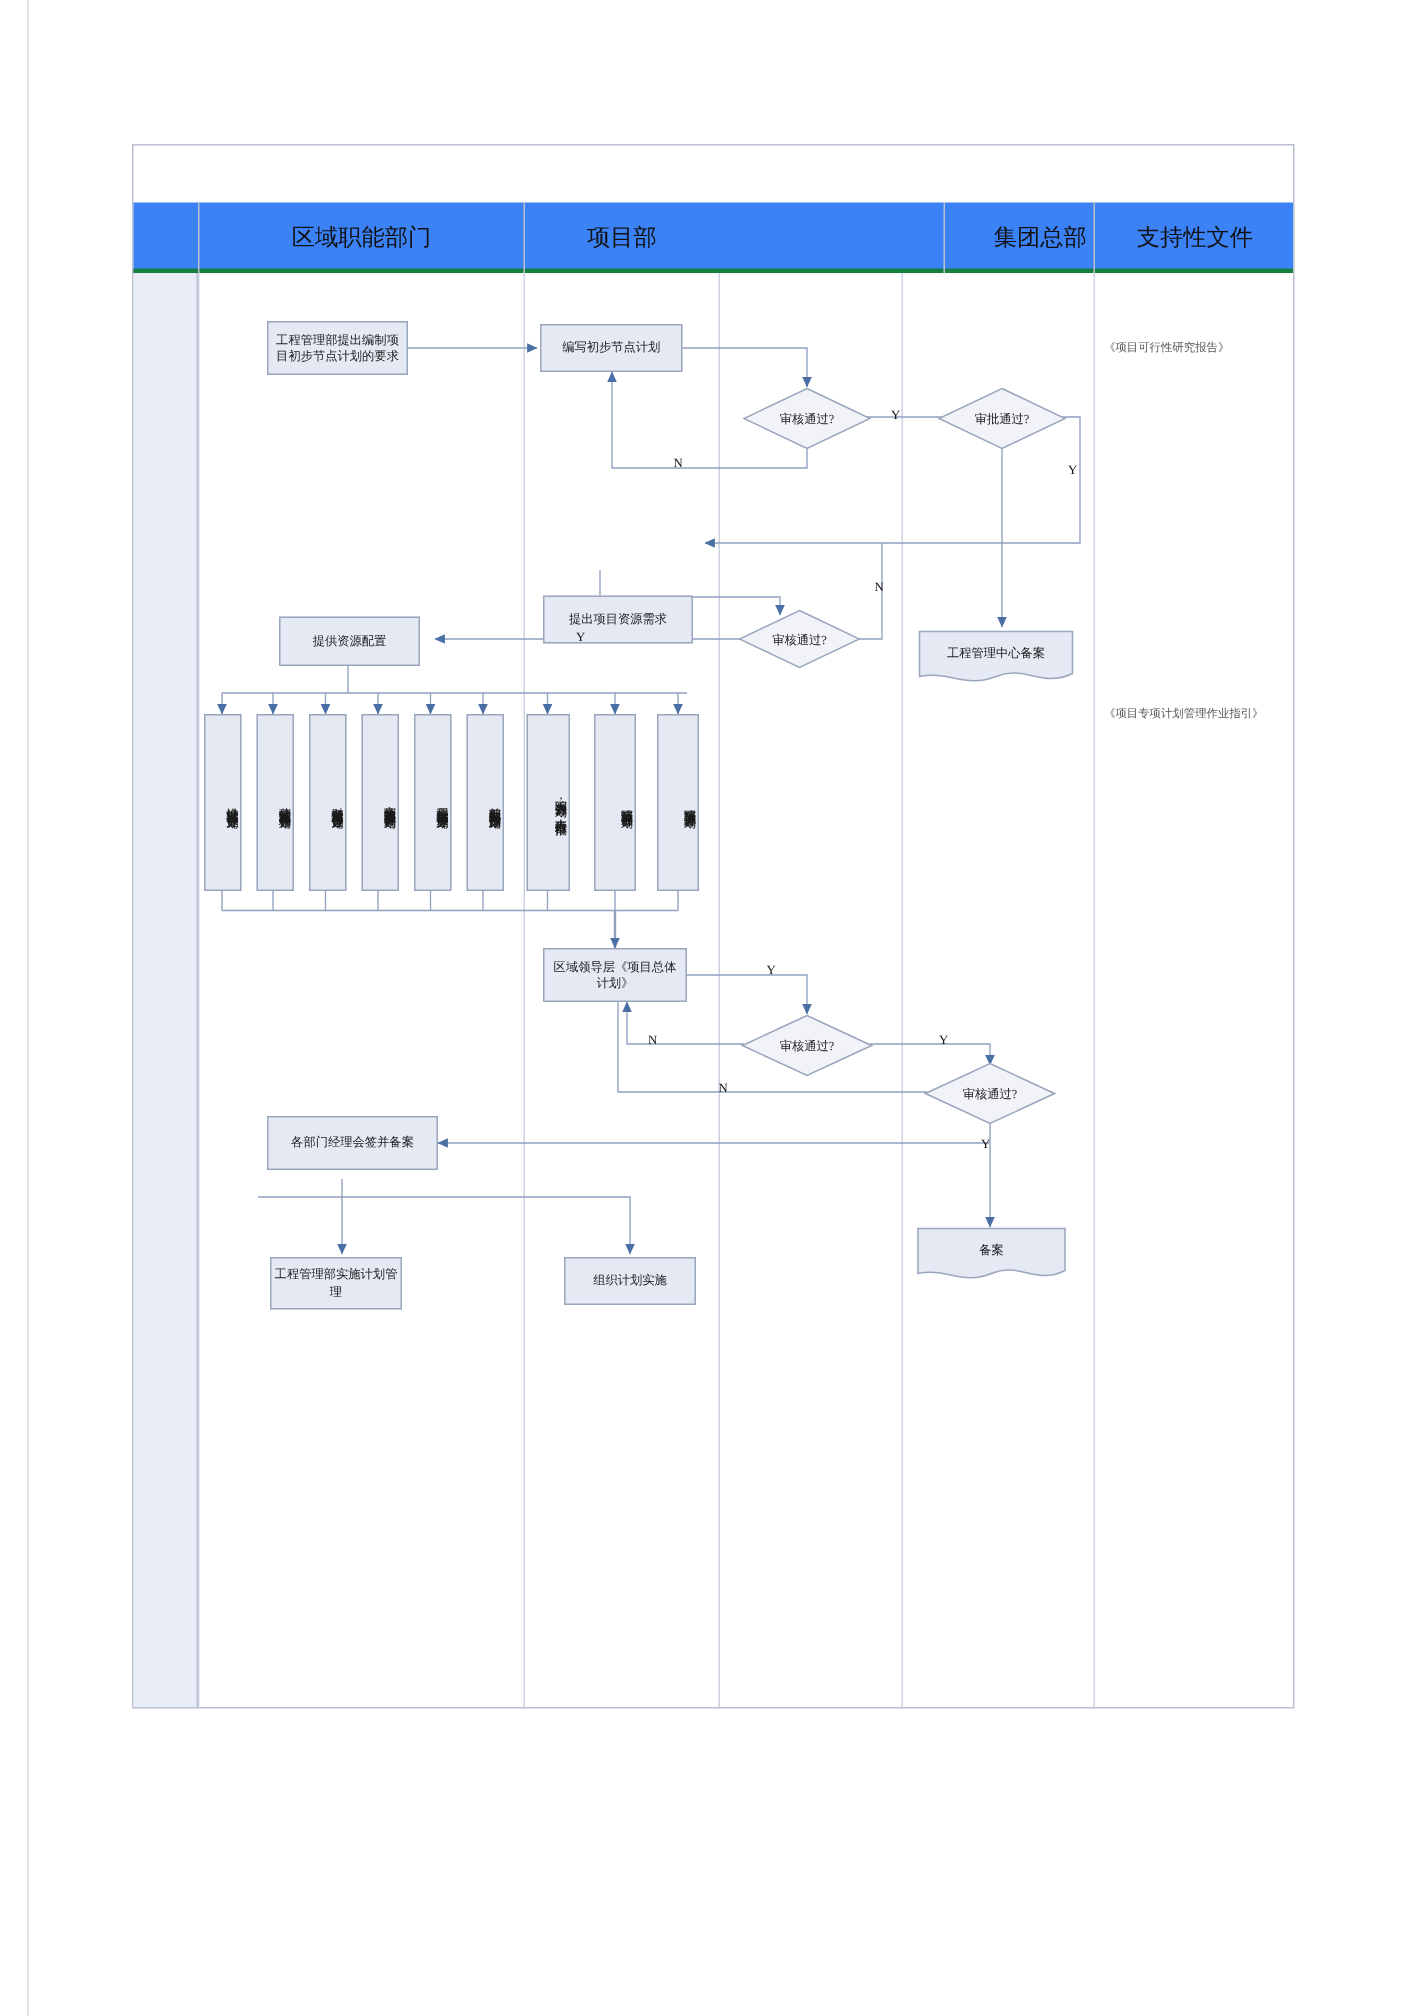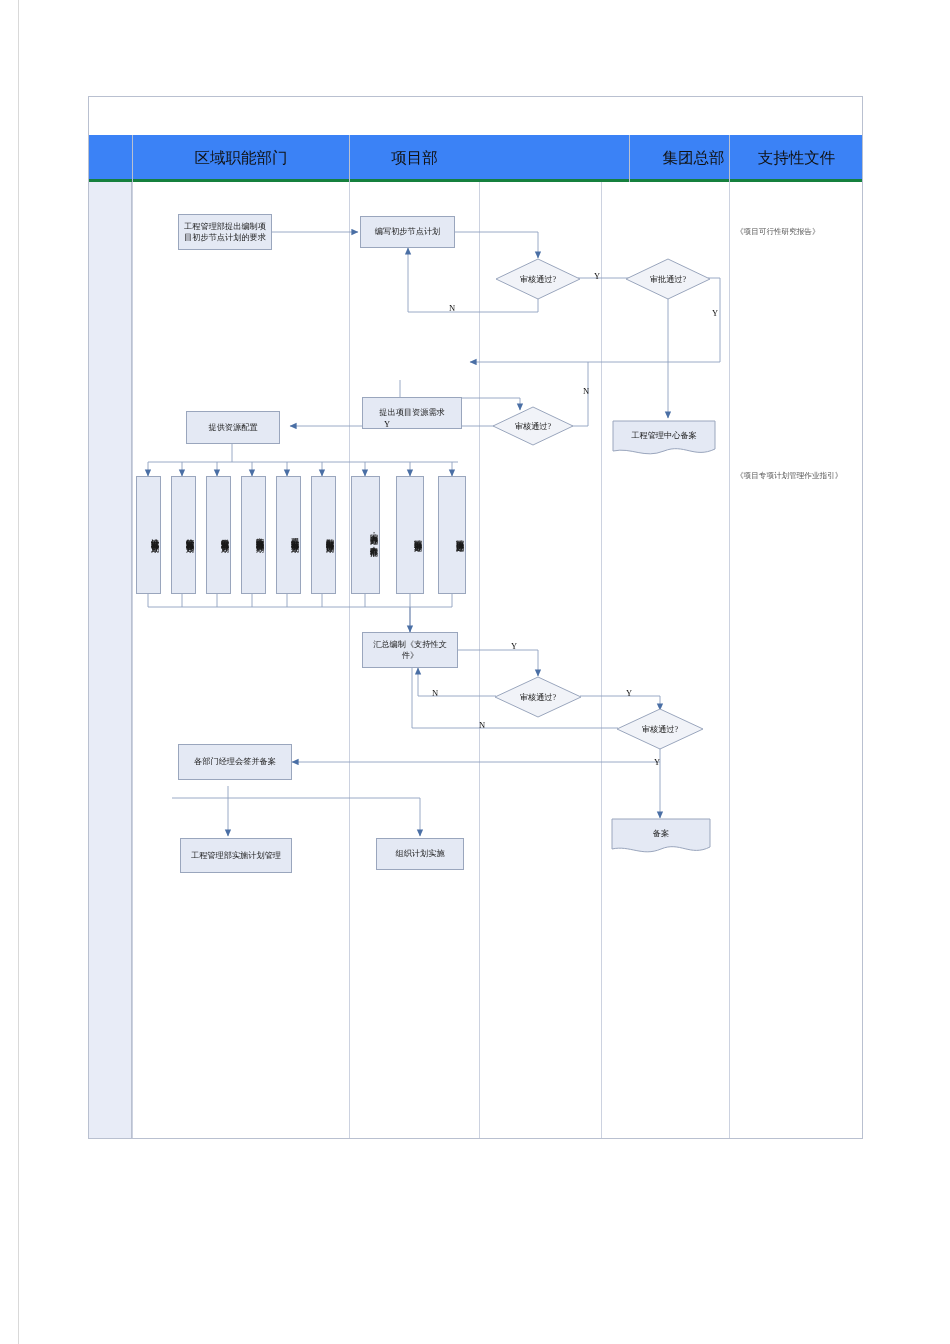--- a/index.html
+++ b/index.html
@@ -189,39 +189,39 @@
 <div class="node vert" style="left:136px;top:476px;width:25px;height:118px;">设计管理部编写设计专业计划</div>
 <div class="node vert" style="left:171px;top:476px;width:25px;height:118px;">营销管理部编写总体销售计划</div>
 <div class="node vert" style="left:206px;top:476px;width:25px;height:118px;">财务管理部编写项目资金计划</div>
 <div class="node vert" style="left:241px;top:476px;width:25px;height:118px;">审算合约部编写项目招标采购计划</div>
 <div class="node vert" style="left:276px;top:476px;width:25px;height:118px;">工程管理部编写质量专业计划</div>
 <div class="node vert" style="left:311px;top:476px;width:25px;height:118px;">前期配套部编写报批报建计划</div>
 <div class="node vert" style="left:351px;top:476px;width:29px;height:118px;">编写人力资源计划，人事行政部审批</div>
 <div class="node vert" style="left:396px;top:476px;width:28px;height:118px;">编写项目前期准备计划</div>
 <div class="node vert" style="left:438px;top:476px;width:28px;height:118px;">编写项目施工进度计划</div>
 
-<div class="node" style="left:362px;top:632px;width:96px;height:36px;">汇总编制《支持性文件》</div>
+<div class="node" style="left:362px;top:632px;width:96px;height:36px;">区域领导层《项目总体计划》</div>
 
 <div class="diamond" style="left:494px;top:676px;width:88px;height:42px;">
   <svg width="88" height="42" viewBox="0 0 88 42">
     <polygon points="44,1 87,21 44,41 1,21" fill="#f1f3f8" stroke="#9aa6bd" stroke-width="1"></polygon>
   </svg>
   <div class="dlabel">审核通过?</div>
 </div>
 
 <div class="diamond" style="left:616px;top:708px;width:88px;height:42px;">
   <svg width="88" height="42" viewBox="0 0 88 42">
     <polygon points="44,1 87,21 44,41 1,21" fill="#f1f3f8" stroke="#9aa6bd" stroke-width="1"></polygon>
   </svg>
   <div class="dlabel">审核通过?</div>
 </div>
 
 <div class="node" style="left:178px;top:744px;width:114px;height:36px;">各部门经理会签并备案</div>
 
-<div class="node" style="left:180px;top:838px;width:112px;height:35px;">工程管理部实施计划管理</div>
+<div class="node" style="left:180px;top:838px;width:88px;height:35px;">工程管理部实施计划管理</div>
 
 <div class="node" style="left:376px;top:838px;width:88px;height:32px;">组织计划实施</div>
 
 <div class="doc" style="left:611px;top:818px;width:100px;height:38px;">
   <svg width="100" height="38" viewBox="0 0 100 38">
     <path d="M1,1 L99,1 L99,29 C79,39 69,23 50,31 C31,39 19,27 1,31 Z" fill="#e4e9f4" stroke="#9aa6bd" stroke-width="1"></path>
   </svg>
   <div class="dlabel">备案</div>
 </div>
 

